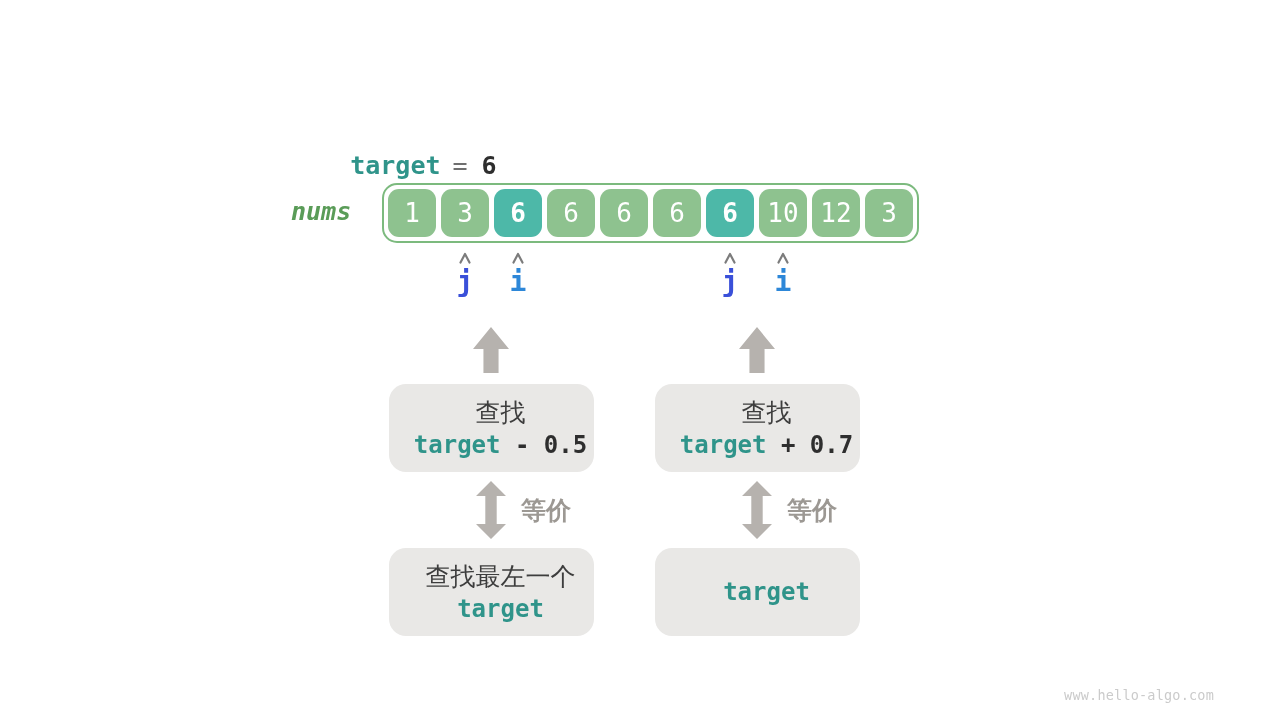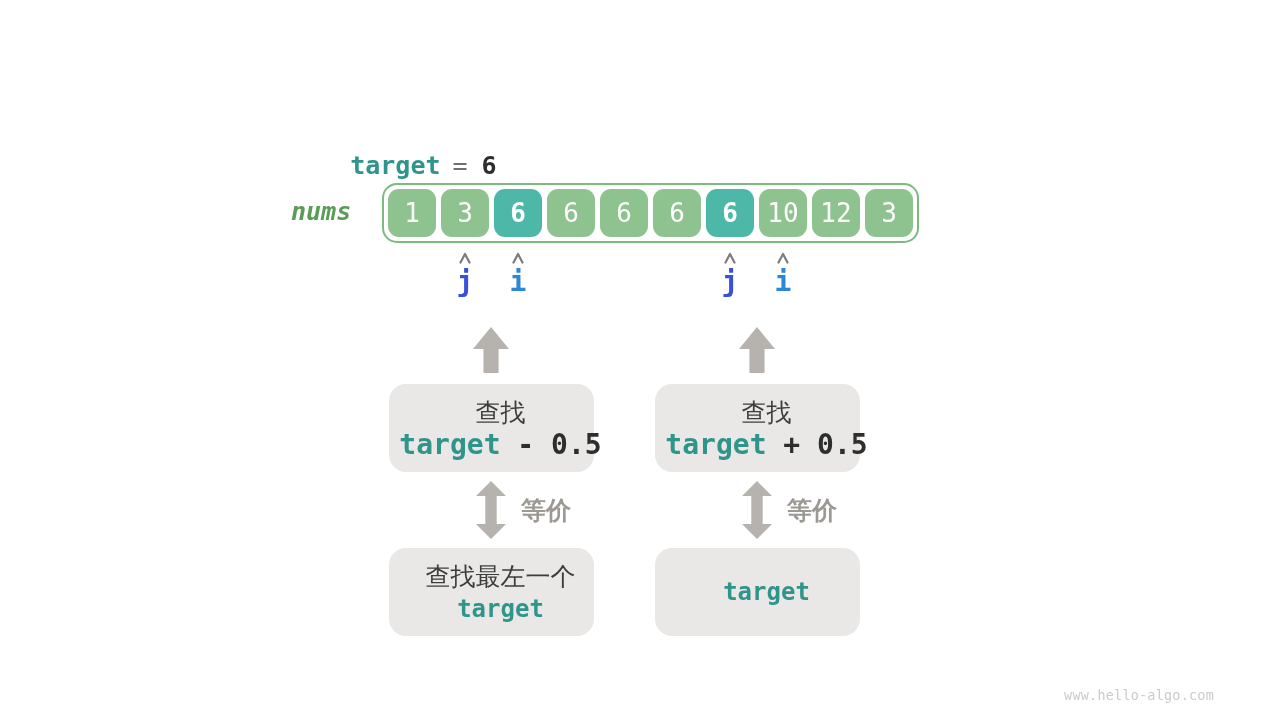--- a/index.html
+++ b/index.html
@@ -43,21 +43,21 @@
   .flow-col{position:absolute; top:316px; width:186px; display:flex; flex-direction:column; align-items:center;}
   .arrow-up{
     width:36px; height:46px; background:var(--arrow-gray); margin-bottom:11px;
     clip-path:polygon(50% 0, 100% 48%, 71% 48%, 71% 100%, 29% 100%, 29% 48%, 0 48%);
   }
   .gbox{
     width:186px; height:88px; border-radius:17px; background:var(--box-bg);
     display:flex; flex-direction:column; align-items:center; justify-content:center; gap:4px;padding-left:19px;
   }
   .box-text{font-size:25px; line-height:29px; color:var(--box-text);}
-  .box-code{font-size:28px; line-height:28px; font-weight:bold; white-space:pre; color:var(--dark-text);}
+  .box-code{font-size:24px; line-height:28px; font-weight:bold; white-space:pre; color:var(--dark-text);}
   .box-code .var{color:var(--teal-code);}
   .code-teal{color:var(--teal-code); font-weight:bold; font-size:24px; line-height:28px;}
 
   .equiv-row{position:relative; width:186px; height:76px;}
   .arrow-double{
     position:absolute; left:50%; top:9px; width:30px; height:58px; margin-left:-15px;
     background:var(--arrow-gray);
     clip-path:polygon(50% 0, 100% 26%, 69% 26%, 69% 74%, 100% 74%, 50% 100%, 0 74%, 31% 74%, 31% 26%, 0 26%);
   }
   .equiv-label{
@@ -134,21 +134,21 @@
     <div class="gbox">
       <div class="box-text cjk">查找最左一个</div>
       <div class="code-teal mono">target</div>
     </div>
   </div>
 
   <div class="flow-col" style="left:664px">
     <div class="arrow-up"></div>
     <div class="gbox">
       <div class="box-text cjk">查找</div>
-      <div class="box-code mono"><span class="var">target</span><span> + 0.5</span></div>
+      <div class="box-code mono"><span class="var">target</span><span> + 0.7</span></div>
     </div>
     <div class="equiv-row">
       <div class="arrow-double"></div>
       <div class="equiv-label cjk">等价</div>
     </div>
     <div class="gbox">
       <div class="code-teal mono">target</div>
     </div>
   </div>
 

